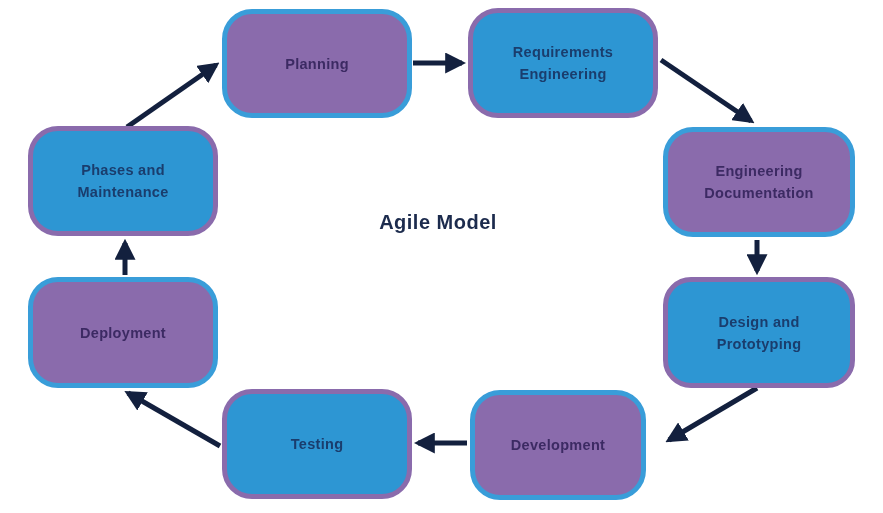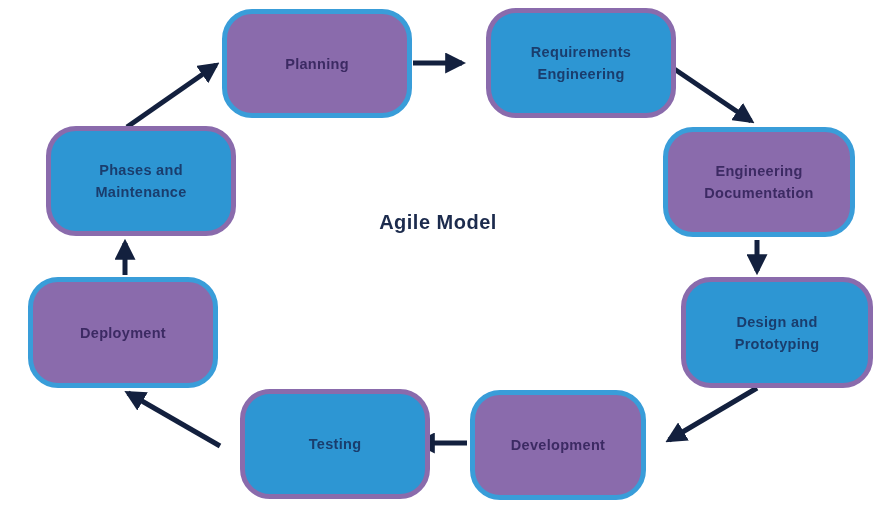--- a/index.html
+++ b/index.html
@@ -66,27 +66,26 @@
   .variant-purple {
     background: var(--purple-fill);
     border-color: var(--blue-border);
     color: var(--text-on-purple);
     text-align: center;
   }
   .variant-blue {
     background: var(--blue-fill);
     border-color: var(--purple-border);
     color: var(--text-on-blue);
-    margin-left: 18px;
   }
   
   .pos-0 { left: 222px; top: 9px;   width: 190px; height: 109px; }
   .pos-1 { left: 468px; top: 8px;   width: 190px; height: 110px; }
   .pos-2 { left: 663px; top: 127px; width: 192px; height: 110px; }
-  .pos-3 { left: 663px; top: 277px; width: 192px; height: 111px; }
+  .pos-3 { left: 663px; top: 277px; width: 192px; height: 111px; border-radius: 28px; }
   .pos-4 { left: 470px; top: 390px; width: 176px; height: 110px; }
   .pos-5 { left: 222px; top: 389px; width: 190px; height: 110px; }
   .pos-6 { left: 28px;  top: 277px; width: 190px; height: 111px; }
   .pos-7 { left: 28px;  top: 126px; width: 190px; height: 110px; }
 </style>
 </head>
 <body>
 
 <div class="canvas">
 

